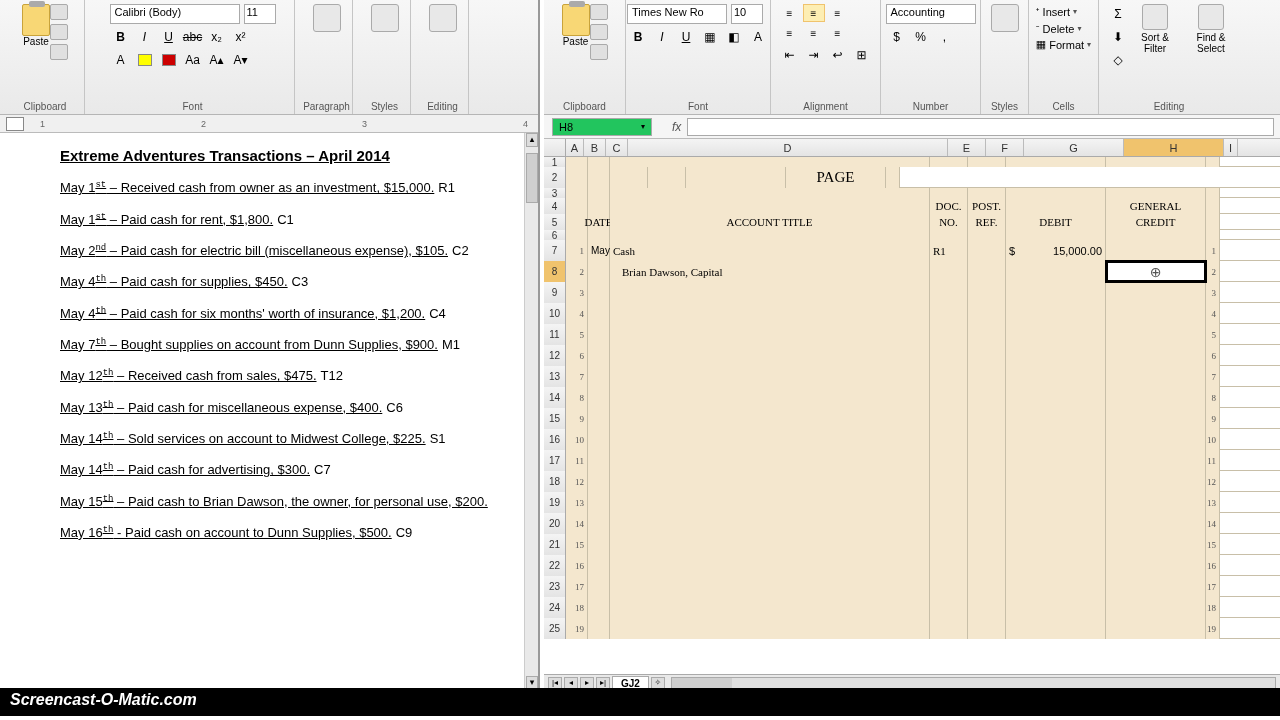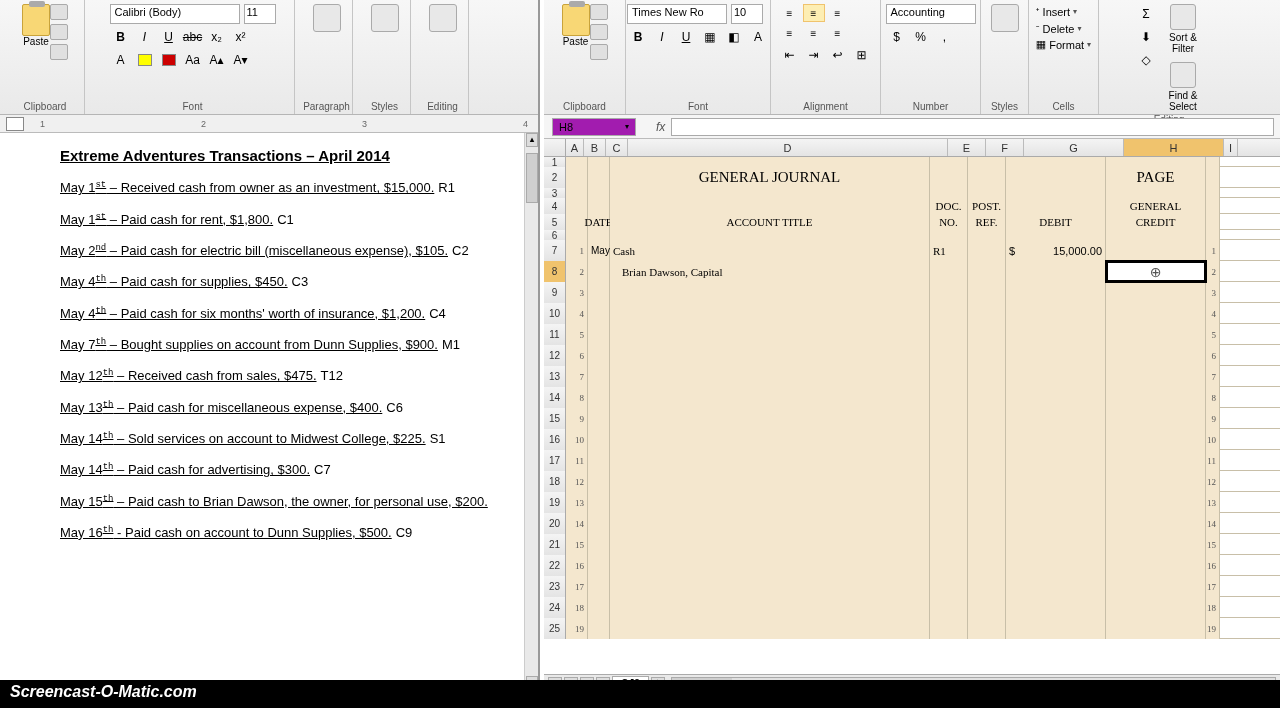--- a/index.html
+++ b/index.html
@@ -47,27 +47,27 @@
 .excel-ribbon { height:115px; background: linear-gradient(#f7f7f7,#e9e9e9); border-bottom: 1px solid #b5b5b5; display:flex; }
 .xgroup { border-right:1px solid #c5c5c5; padding:4px 6px 0 6px; display:flex; flex-direction:column; align-items:center; justify-content:space-between;}
 .xfont-sel { width:100px; height:20px; border:1px solid #aaa; background:#fff; font-size:11px; padding:1px 4px;}
 .align-grid{ display:grid; grid-template-columns:repeat(3,22px); grid-template-rows:repeat(2,18px); gap:2px;}
 .abtn{ border:1px solid transparent; display:flex; align-items:center; justify-content:center; font-size:10px; cursor:pointer;}
 .abtn.active{ background:#fdeeb3; border-color:#f0c36d;}
 .num-sel{ width:90px; height:20px; border:1px solid #aaa; background:#fff; font-size:11px; padding:1px 4px;}
 .cells-col{ display:flex; flex-direction:column; gap:2px; font-size:11px;}
 .cells-item{ display:flex; align-items:center; gap:3px; cursor:pointer;}
 .cell-tri{ font-size:8px; color:#555;}
-.edit-btns{ display:flex; gap:8px;flex-direction:column;}
+.edit-btns{ display:flex; gap:16px;}
 .big-btn{ display:flex; flex-direction:column; align-items:center; font-size:10px; cursor:pointer; gap:2px;}
 .big-icon{ width:26px; height:26px; background:#e8e8e8; border:1px solid #aaa; border-radius:3px;}
 .sigma-col{ display:flex; flex-direction:column; gap:3px; font-size:13px;}
 
 .namebox-row{ height:24px; display:flex; align-items:center; border-bottom:1px solid #bbb; background:#f5f5f5;}
-.name-box{ width:84px; margin-left:8px; border:1px solid #aaa; background:#a21caf; height:18px; font-size:11px; padding:1px 6px; display:flex; align-items:center; justify-content:space-between;}
+.name-box{ width:100px; margin-left:8px; border:1px solid #aaa; background:#22c55e; height:18px; font-size:11px; padding:1px 6px; display:flex; align-items:center; justify-content:space-between;}
 .fx-label{ margin-left:20px; font-style:italic; font-size:12px; color:#555;}
 .formula-bar{ flex:1; margin:0 6px; height:18px; border:1px solid #aaa; background:#fff;}
 
 .sheet-area{ position:relative; height: calc(100% - 155px); overflow:hidden;}
 .col-headers{ display:flex; height:18px; background:linear-gradient(#f4f4f4,#e4e4e4); border-bottom:1px solid #aaa;}
 .corner{ width:22px; border-right:1px solid #aaa; background:linear-gradient(#f4f4f4,#e4e4e4);}
 .ch{ border-right:1px solid #bbb; font-size:11px; text-align:center; line-height:18px; color:#333;}
 .ch.sel{ background:#f0c36d; }
 .rows{ }
 .row{ display:flex; border-bottom:1px solid #c8bfa8;}
@@ -82,21 +82,21 @@
 .selected-cell{ background:#fff; outline:3px solid #000; outline-offset:-2px; position:relative;}
 .cursor-plus{ position:absolute; left:50%; top:50%; transform:translate(-50%,-50%); font-size:14px; color:#555;}
 .debit-amt{ justify-content:flex-end;}
 
 .sheet-tabs{ height:16px; background:#e9e9e9; border-top:1px solid #aaa; display:flex; align-items:center; font-size:10px; gap:2px; padding-left:4px;}
 .nav-btn{ width:14px; height:12px; border:1px solid #aaa; background:#ddd; font-size:8px; text-align:center; cursor:pointer;}
 .tab{ padding:1px 8px; background:#fff; border:1px solid #aaa; border-bottom:none; font-weight:bold; cursor:pointer;}
 .hscroll{ flex:1; margin:0 4px; height:12px; background:#e0e0e0; border:1px solid #aaa; position:relative;}
 .hscroll .hthumb{position:absolute; left:0; width:60px; height:100%; background:#cfcfcf;}
 
-.watermark{ position:absolute; left:0; bottom:12px; width:100%; height:28px; background:#000; color:#fff; font-family:Verdana,sans-serif; font-size:16px; font-weight:bold; font-style:italic; padding:3px 10px;}
+.watermark{ position:absolute; left:0; bottom:4px; width:100%; height:28px; background:#000; color:#fff; font-family:Verdana,sans-serif; font-size:16px; font-weight:bold; font-style:italic; padding:3px 10px;}
 
 .indent{ padding-left:12px;}
 </style>
 </head>
 <body>
 
 <div class="word-pane">
   <div class="word-ribbon">
     <div class="rgroup clip-area">
       <div class="clip-top">
@@ -317,21 +317,20 @@
           <div class="cell cE h10"></div>
           <div class="cell cF h10"></div>
           <div class="cell cG h10"></div>
           <div class="cell cH h10"></div>
           <div class="cell cI h10"></div>
         </div>
         <div class="row h21">
           <div class="rh h21">2</div>
           <div class="cell cB h21"></div>
           <div class="cell cC h21"></div>
-          <div class="cell cD title-cell h21">GENERAL JOURNAL</div>
           <div class="cell cE h21"></div>
           <div class="cell cF h21"></div>
           <div class="cell cG hdr h21"></div>
           <div class="cell cH title-cell h21">PAGE</div>
           <div class="cell cI h21"></div>
         </div>
         <div class="row h10">
           <div class="rh h10">3</div>
           <div class="cell cB h10"></div>
           <div class="cell cC h10"></div>

